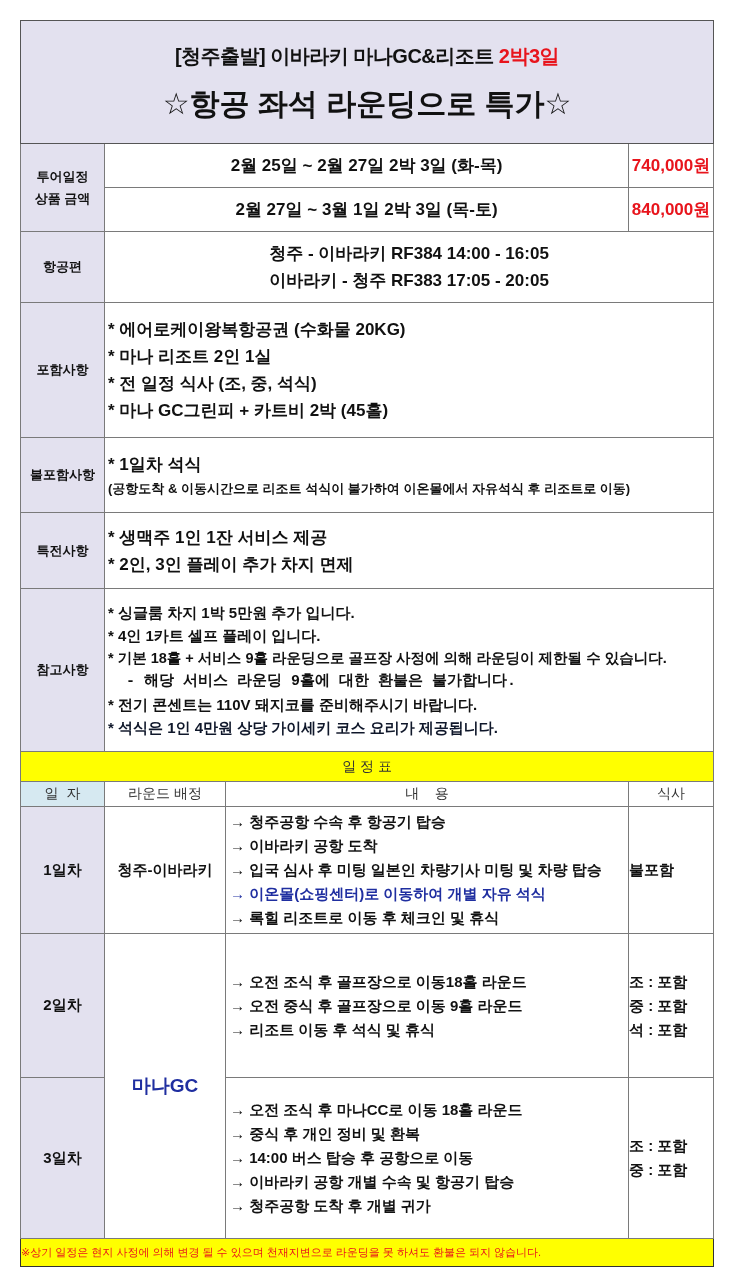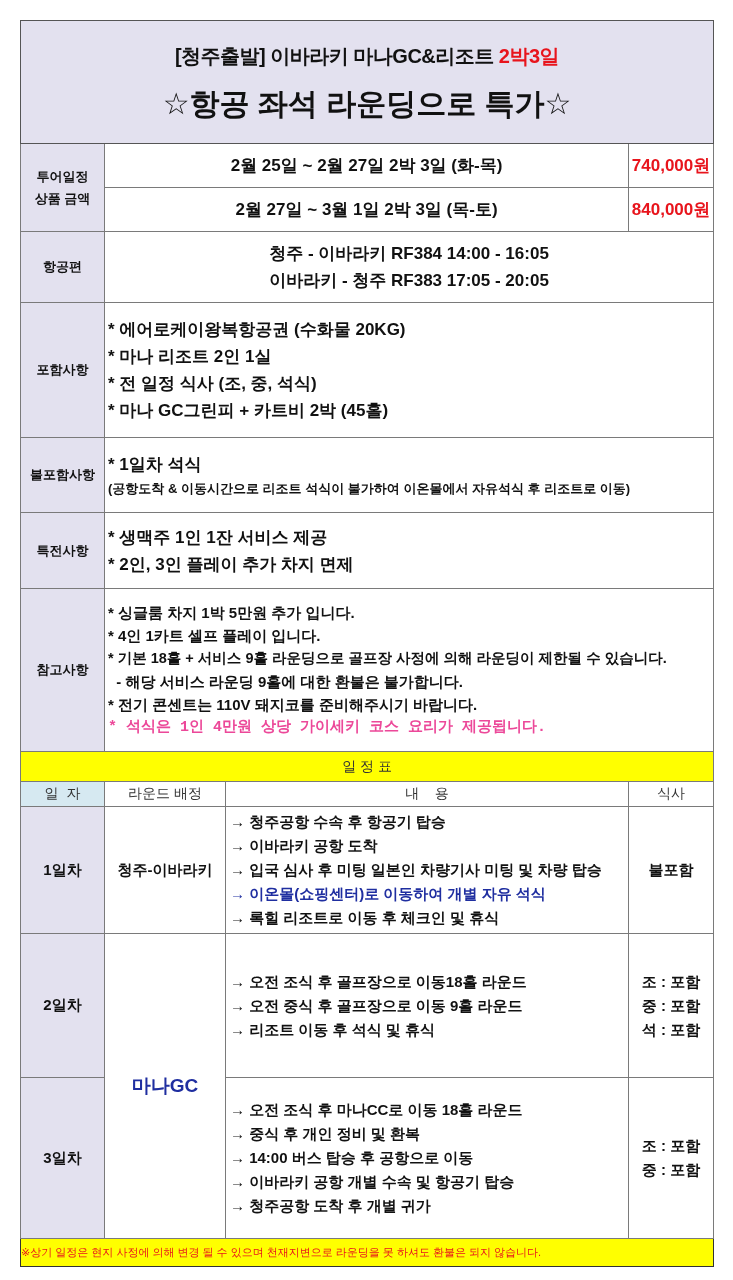--- a/index.html
+++ b/index.html
@@ -11,30 +11,30 @@
   .title-1 { font-size: 20px; font-weight: bold; letter-spacing: -0.5px; margin-top: 4px; }
   .title-1 .red { color: #e8141c; }
   .title-2 { font-size: 30px; font-weight: bold; margin-top: 14px; }
   .label { background: #e3e1ef; text-align: center; font-size: 13px; font-weight: bold; line-height: 22px; margin-left: 32px; }
   .date { text-align: center; font-size: 17px; font-weight: bold; height: 43px; }
   .price { text-align: center; font-size: 17px; font-weight: bold; color: #e8141c; }
   .flight { text-align: center; font-size: 17px; font-weight: bold; line-height: 27px; height: 70px; }
   .list { padding-left: 3px; font-size: 17px; font-weight: bold; line-height: 27px; }
   .list.small { font-size: 15px; line-height: 23px; }
   .list .note { font-size: 13px; line-height: 22px; }
-  .list .red { color: #ec4899; font-family: Liberation Mono, monospace; }
+  .list .red { color: #0f172a; }
   .sched-title { background: #ffff00; text-align: center; font-size: 14px; height: 29px; color: #333; }
   .head { text-align: center; font-size: 14px; height: 24px; color: #333; }
   .head.day { background: #d6e9f1; }
   .day-label { background: #e3e1ef; text-align: center; font-size: 15px; font-weight: bold; }
   .round { text-align: center; font-size: 15px; font-weight: bold; }
   .round.blue { color: #1f2ea0; font-size: 19px; }
   .content { padding-left: 4px; font-size: 15px; font-weight: bold; line-height: 24px; }
   .content .blue { color: #1f2ea0; }
-  .meal { text-align: center; font-size: 15px; font-weight: bold; line-height: 24px; }
+  .meal { font-size: 15px; font-weight: bold; line-height: 24px; }
   .footer { background: #ffff00; color: #e8141c; font-size: 11px; height: 27px; border-color: #333; }
 </style>
 </head>
 <body>
 
 <div class="sheet">
   <table>
     <colgroup>
         <col style="width:84px">
         <col style="width:121px">
@@ -96,21 +96,21 @@
         <div>* 2인, 3인 플레이 추가 차지 면제</div>
       </td>
     </tr>
 
     <tr>
       <td class="label" style="height:162px">참고사항</td>
       <td class="list small" colspan="3">
         <div>* 싱글룸 차지 1박 5만원 추가 입니다.</div>
         <div>* 4인 1카트 셀프 플레이 입니다.</div>
         <div style="font-size:14.5px;white-space:nowrap;">* 기본 18홀 + 서비스 9홀 라운딩으로 골프장 사정에 의해 라운딩이 제한될 수 있습니다.</div>
-        <div style="white-space:pre;">  - 해당 서비스 라운딩 9홀에 대한 환불은 불가합니다.</div>
+        <div style="white-space:pre;font-family:Liberation Mono, monospace;">  - 해당 서비스 라운딩 9홀에 대한 환불은 불가합니다.</div>
         <div>* 전기 콘센트는 110V 돼지코를 준비해주시기 바랍니다.</div>
         <div class="red">* 석식은 1인 4만원 상당 가이세키 코스 요리가 제공됩니다.</div>
       </td>
     </tr>
 
     <tr>
       <td class="sched-title" colspan="4">일 정 표</td>
     </tr>
     <tr>
       <td class="head day" style="white-space:pre;">일  자</td>

